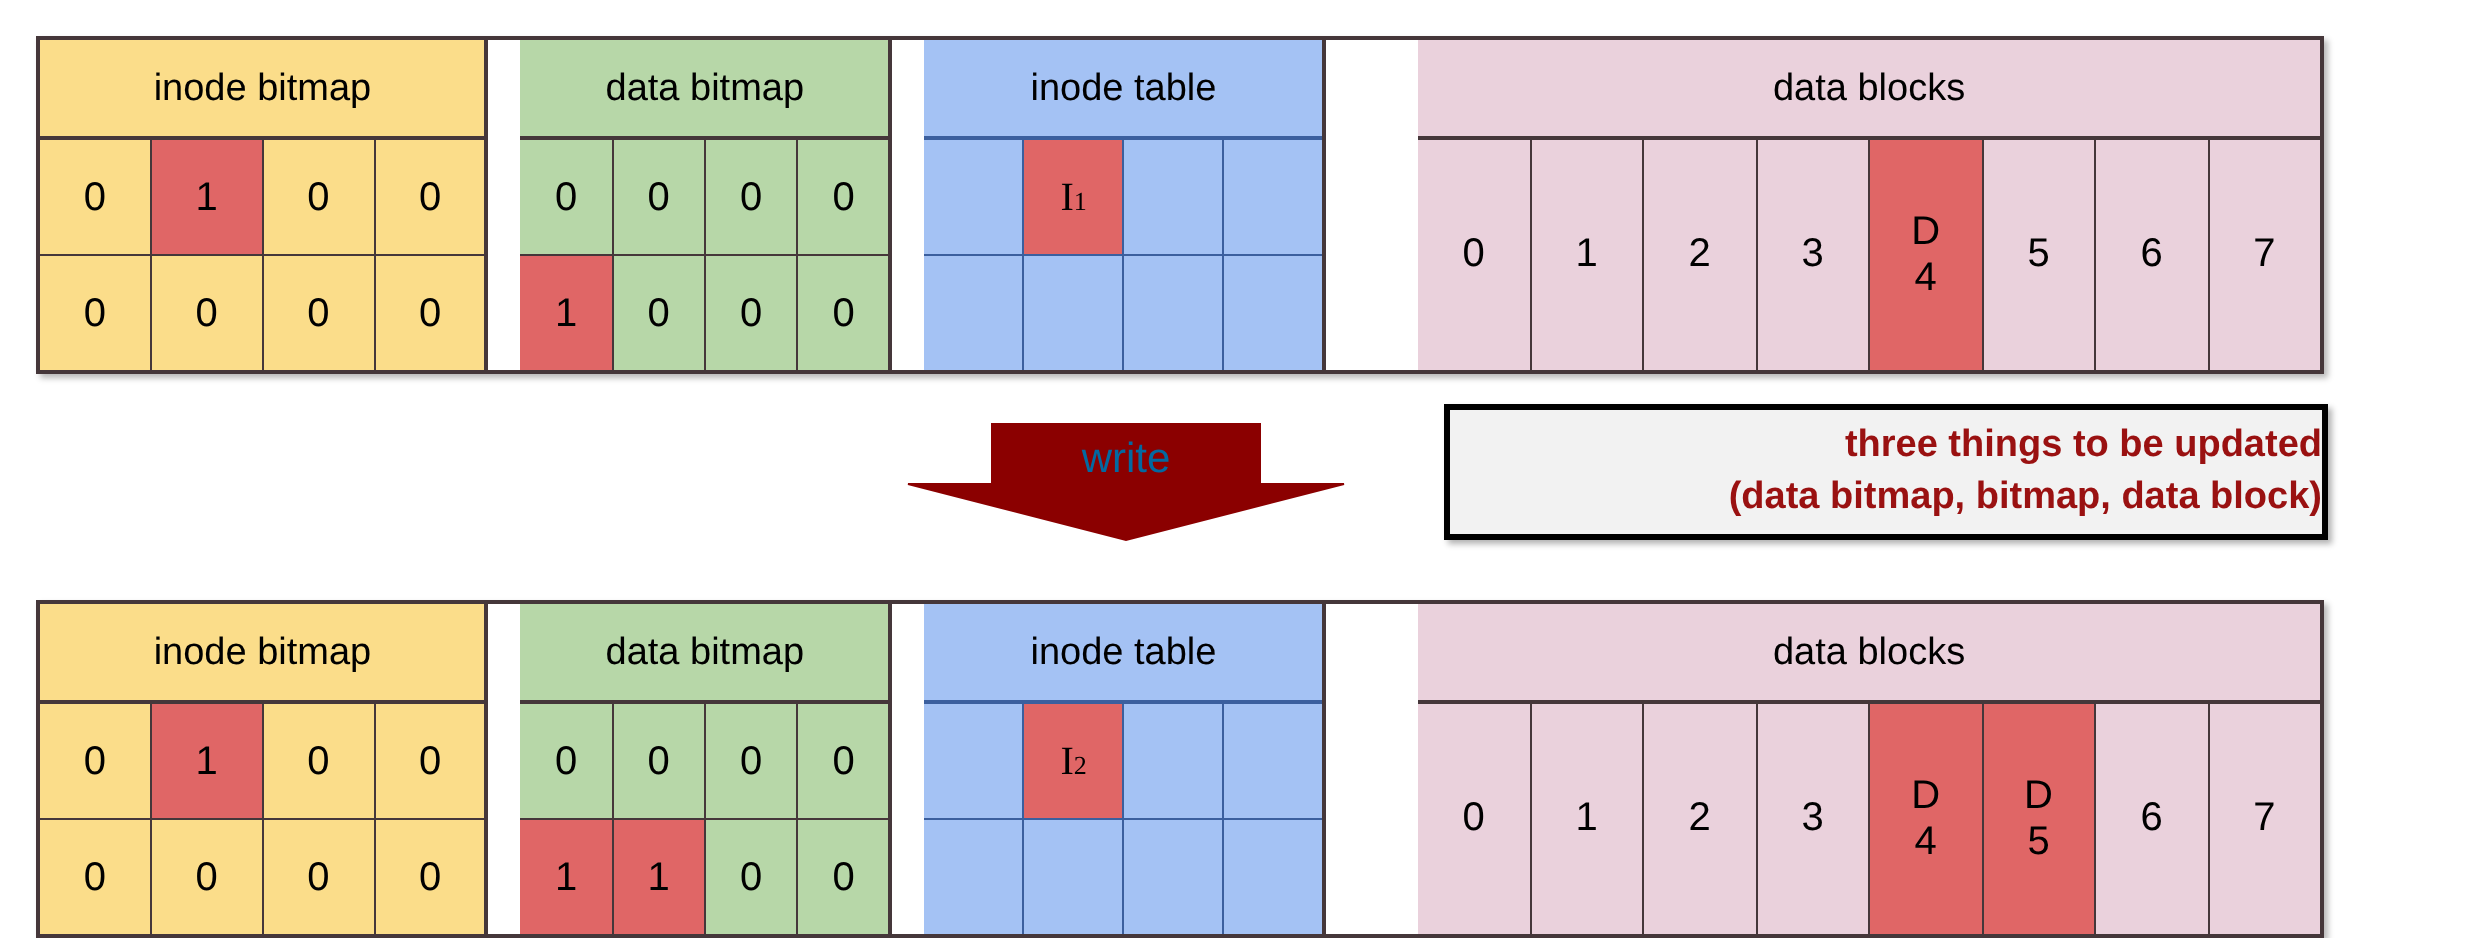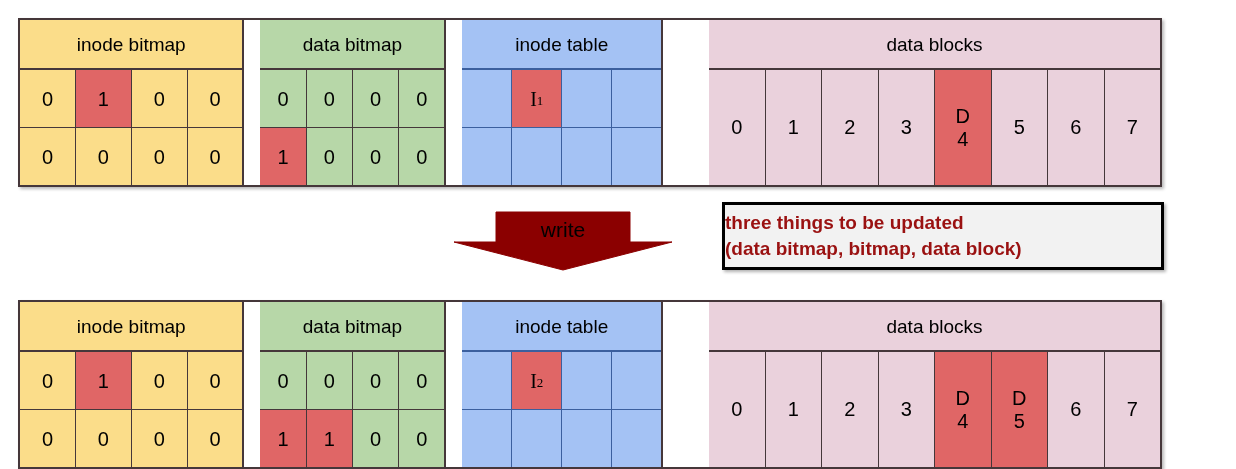--- a/index.html
+++ b/index.html
@@ -128,37 +128,37 @@
   }
   .write-arrow svg { display: block; }
   .write-label {
     position: absolute;
     left: 0;
     top: 8px;
     width: 222px;
     text-align: center;
     font-size: 21px;
     font-weight: 400;
-    color: #000000;
+    color: #0369a1;
     pointer-events: none;
   }
 
   
   .note-box {
     position: absolute;
     left: 722px;
     top: 202px;
     width: 442px;
     height: 68px;
     box-sizing: border-box;
     background: #F2F2F2;
     border: 3px solid #000000;
     display: flex;
     flex-direction: column;
-    align-items: flex-start;
+    align-items: flex-end;
     justify-content: center;
     box-shadow: 2px 2px 3px rgba(0,0,0,0.3);
   }
   .note-line {
     font-size: 19px;
     font-weight: bold;
     color: #9A1111;
     line-height: 1.35;
     white-space: nowrap;
   }

